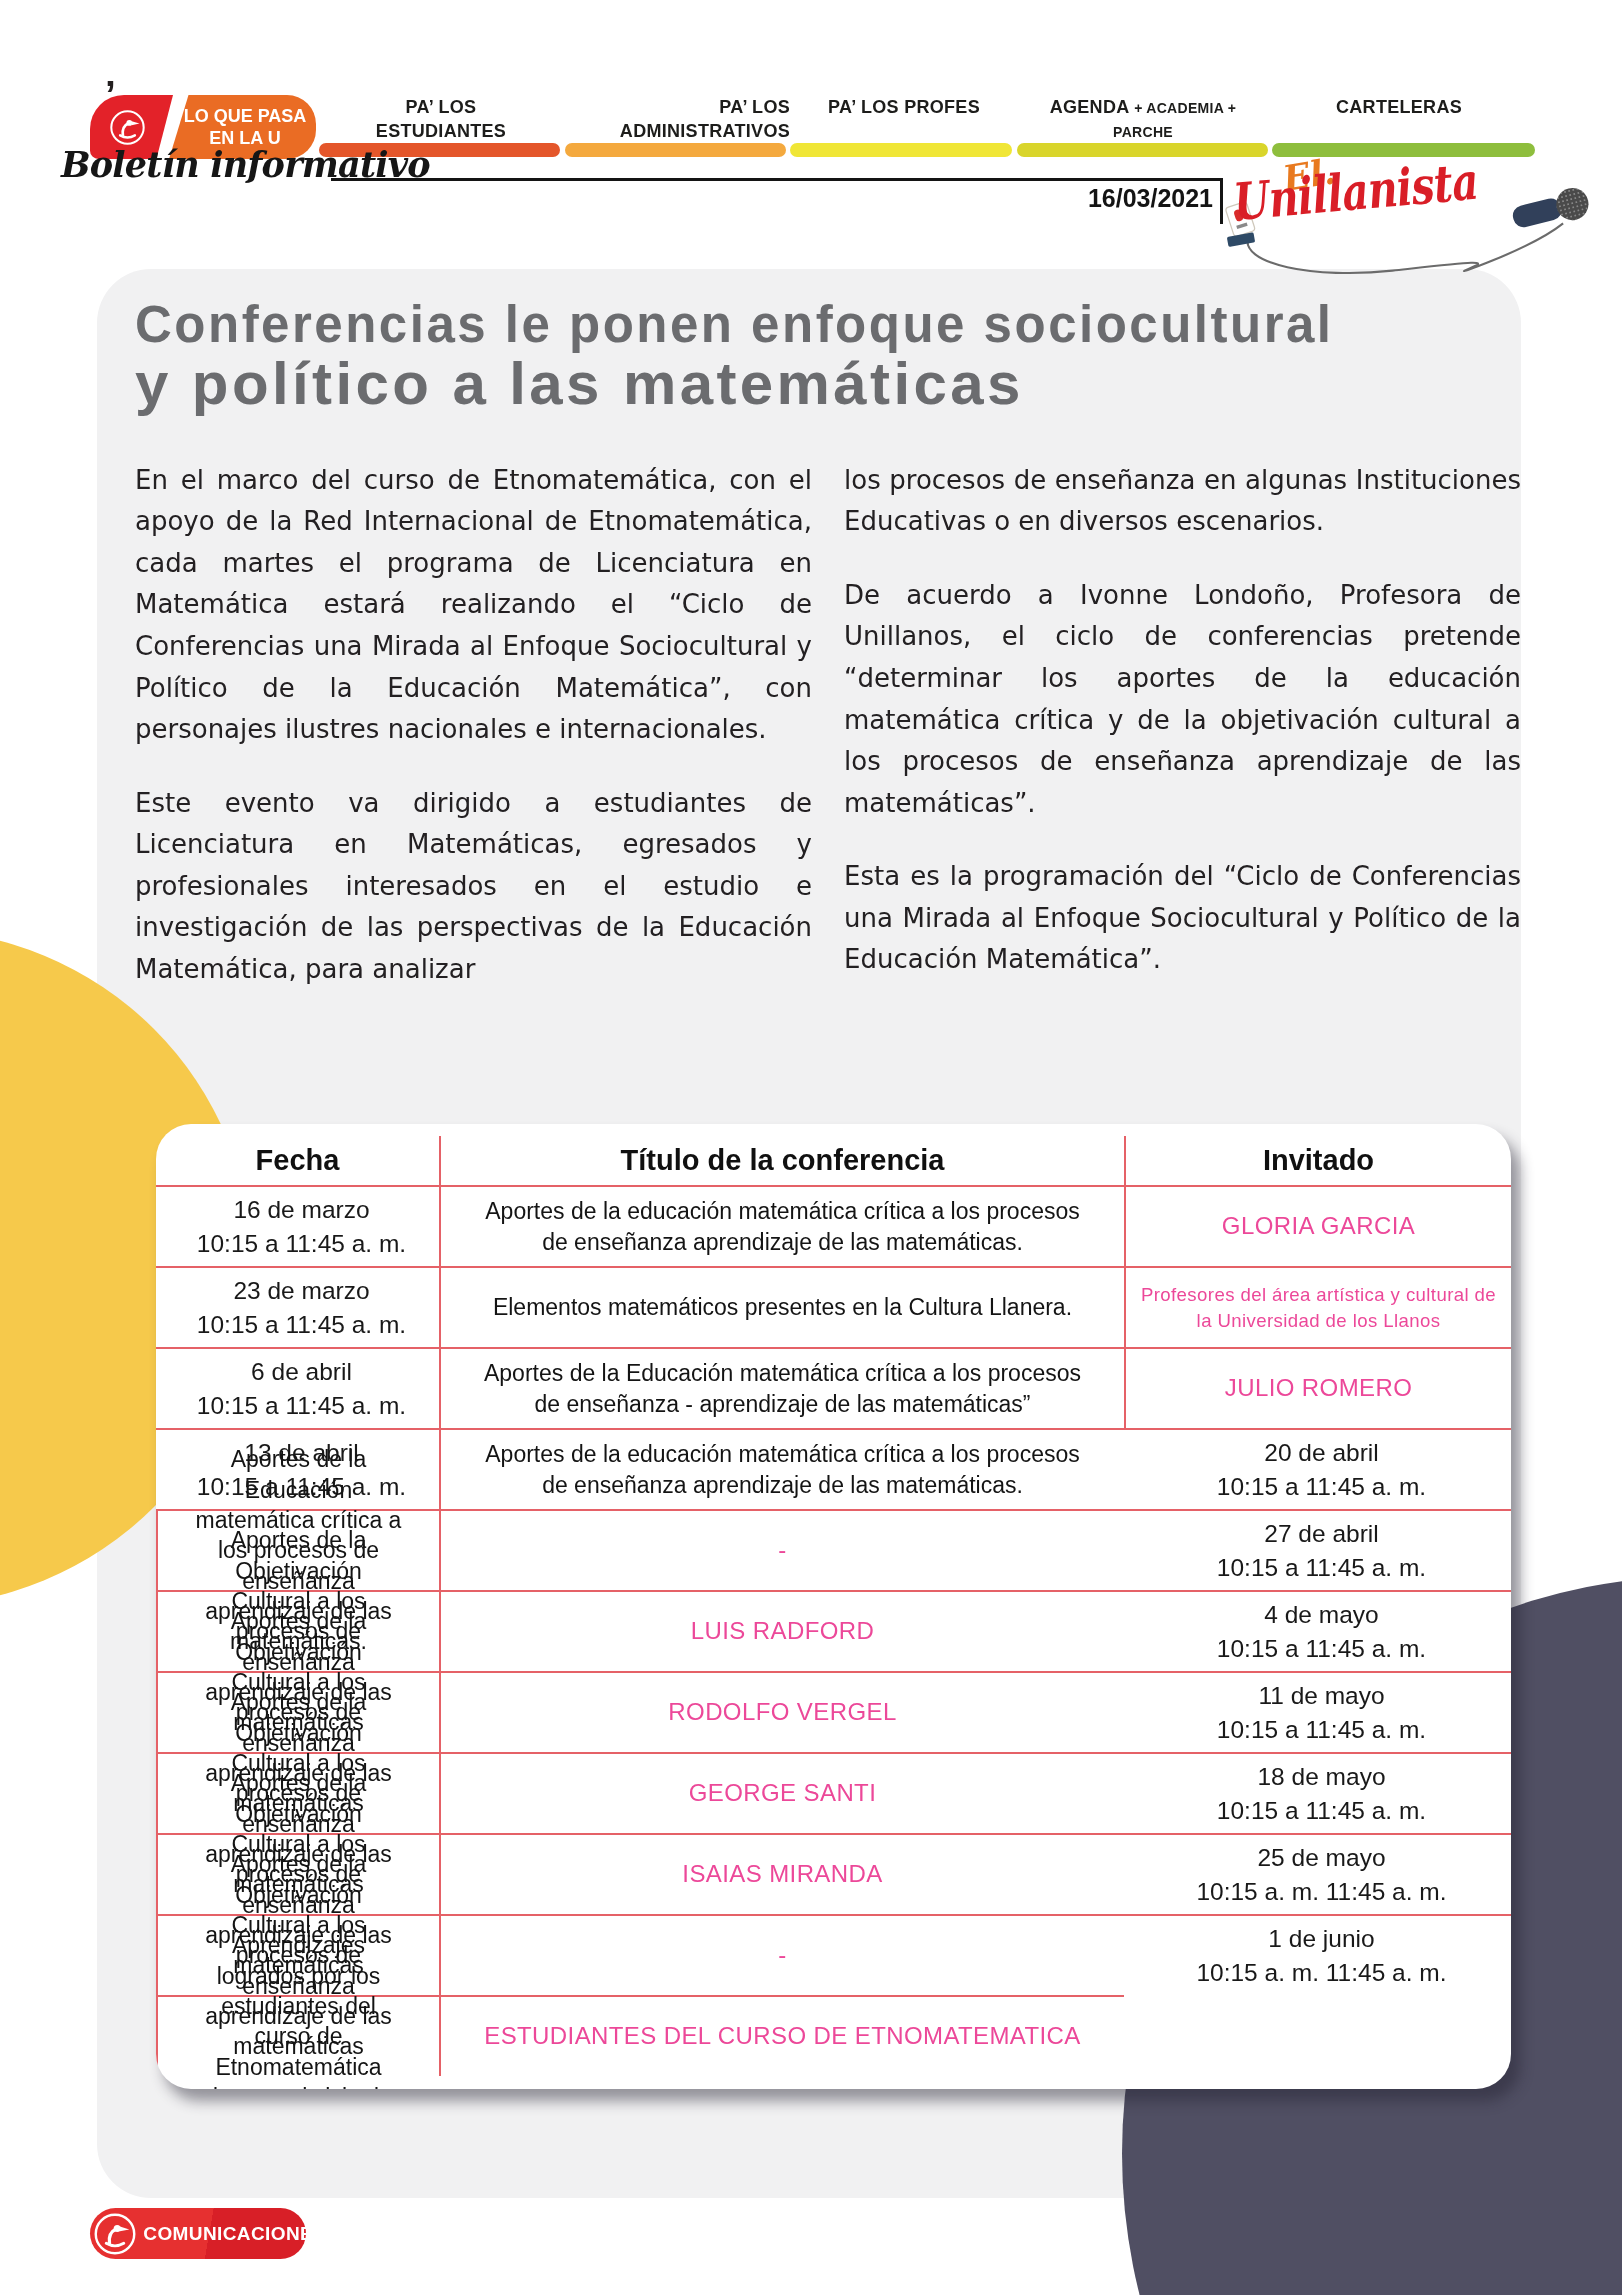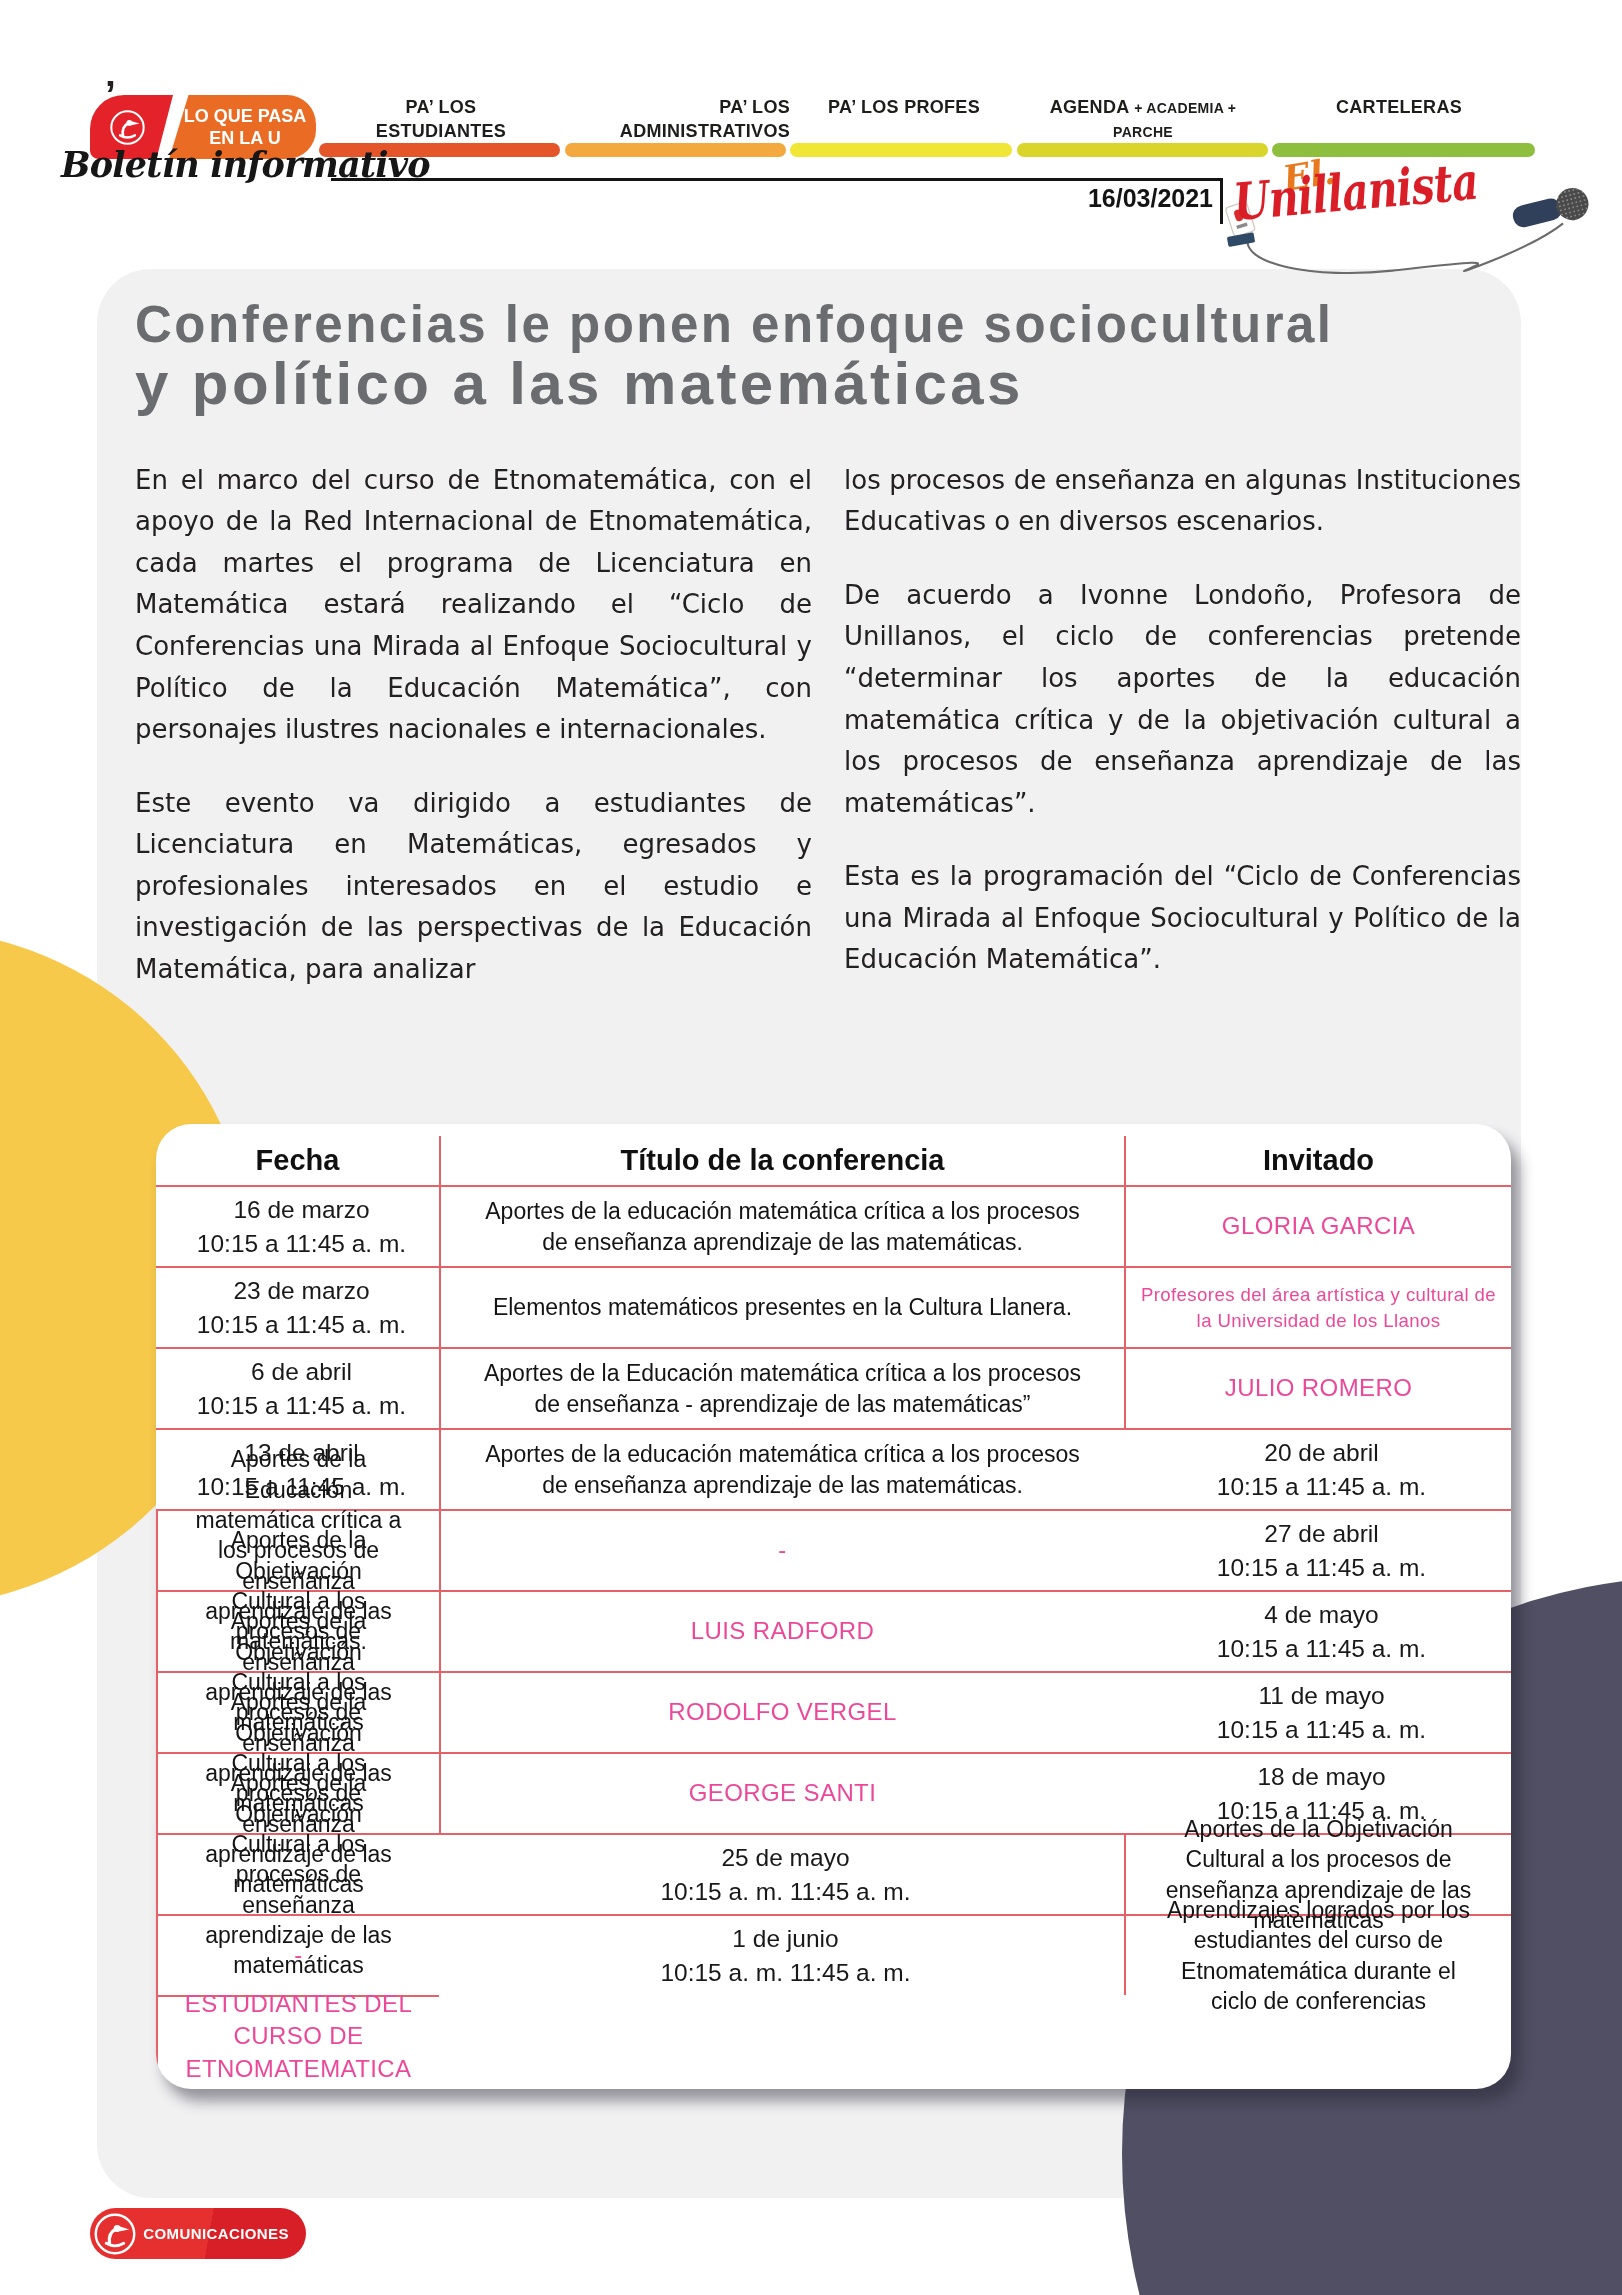--- a/index.html
+++ b/index.html
@@ -68,21 +68,21 @@
   .date-cell{font-size:24.5px;line-height:1.35;color:#191919;padding-left:8px;}
   .title-cell{font-size:23px;line-height:1.32;color:#141414;padding:0 35px;}
   .guest-cell{font-size:24px;line-height:1.35;color:#ec4899;letter-spacing:0.4px;padding:16px 12px;}
   .guest-cell.small{font-size:18.6px;}
 
   
   .footer-pill{position:absolute;left:90px;top:2208px;width:216px;height:51px;border-radius:27px;
              background:linear-gradient(100deg,#e63030 55%,#d81f27 55%);display:flex;align-items:center;
              z-index:5;}
   .footer-logo{width:44px;height:44px;margin-left:2.5px;flex:0 0 auto;}
-  .footer-label{color:#ffffff;font-weight:700;font-size:15px;letter-spacing:0.4px;margin-left:6.8px;}
+  .footer-label{color:#ffffff;font-weight:700;font-size:19px;letter-spacing:0.4px;margin-left:6.8px;}
 </style>
 </head>
 <body>
 
 <div class="page">
 
   <div class="gray-card"></div>
   <div class="yellow-circle"></div>
   <div class="dark-circle"></div>
 
@@ -221,20 +221,21 @@
           <div>11 de mayo</div>
           <div>10:15 a 11:45 a. m.</div>
         </div>
         <div class="cell vline title-cell">Aportes de la Objetivación Cultural a los procesos de enseñanza aprendizaje de las matemáticas</div>
         <div class="cell vline guest-cell">GEORGE SANTI</div>
         <div class="cell date-cell">
           <div>18 de mayo</div>
           <div>10:15 a 11:45 a. m.</div>
         </div>
         <div class="cell vline title-cell">Aportes de la Objetivación Cultural a los procesos de enseñanza aprendizaje de las matemáticas</div>
+        <div class="cell vline guest-cell">ISAIAS MIRANDA</div>
         <div class="cell date-cell">
           <div>25 de mayo</div>
           <div>10:15 a. m. 11:45 a. m.</div>
         </div>
         <div class="cell vline title-cell">Aportes de la Objetivación Cultural a los procesos de enseñanza aprendizaje de las matemáticas</div>
         <div class="cell vline guest-cell">-</div>
         <div class="cell date-cell">
           <div>1 de junio</div>
           <div>10:15 a. m. 11:45 a. m.</div>
         </div>

